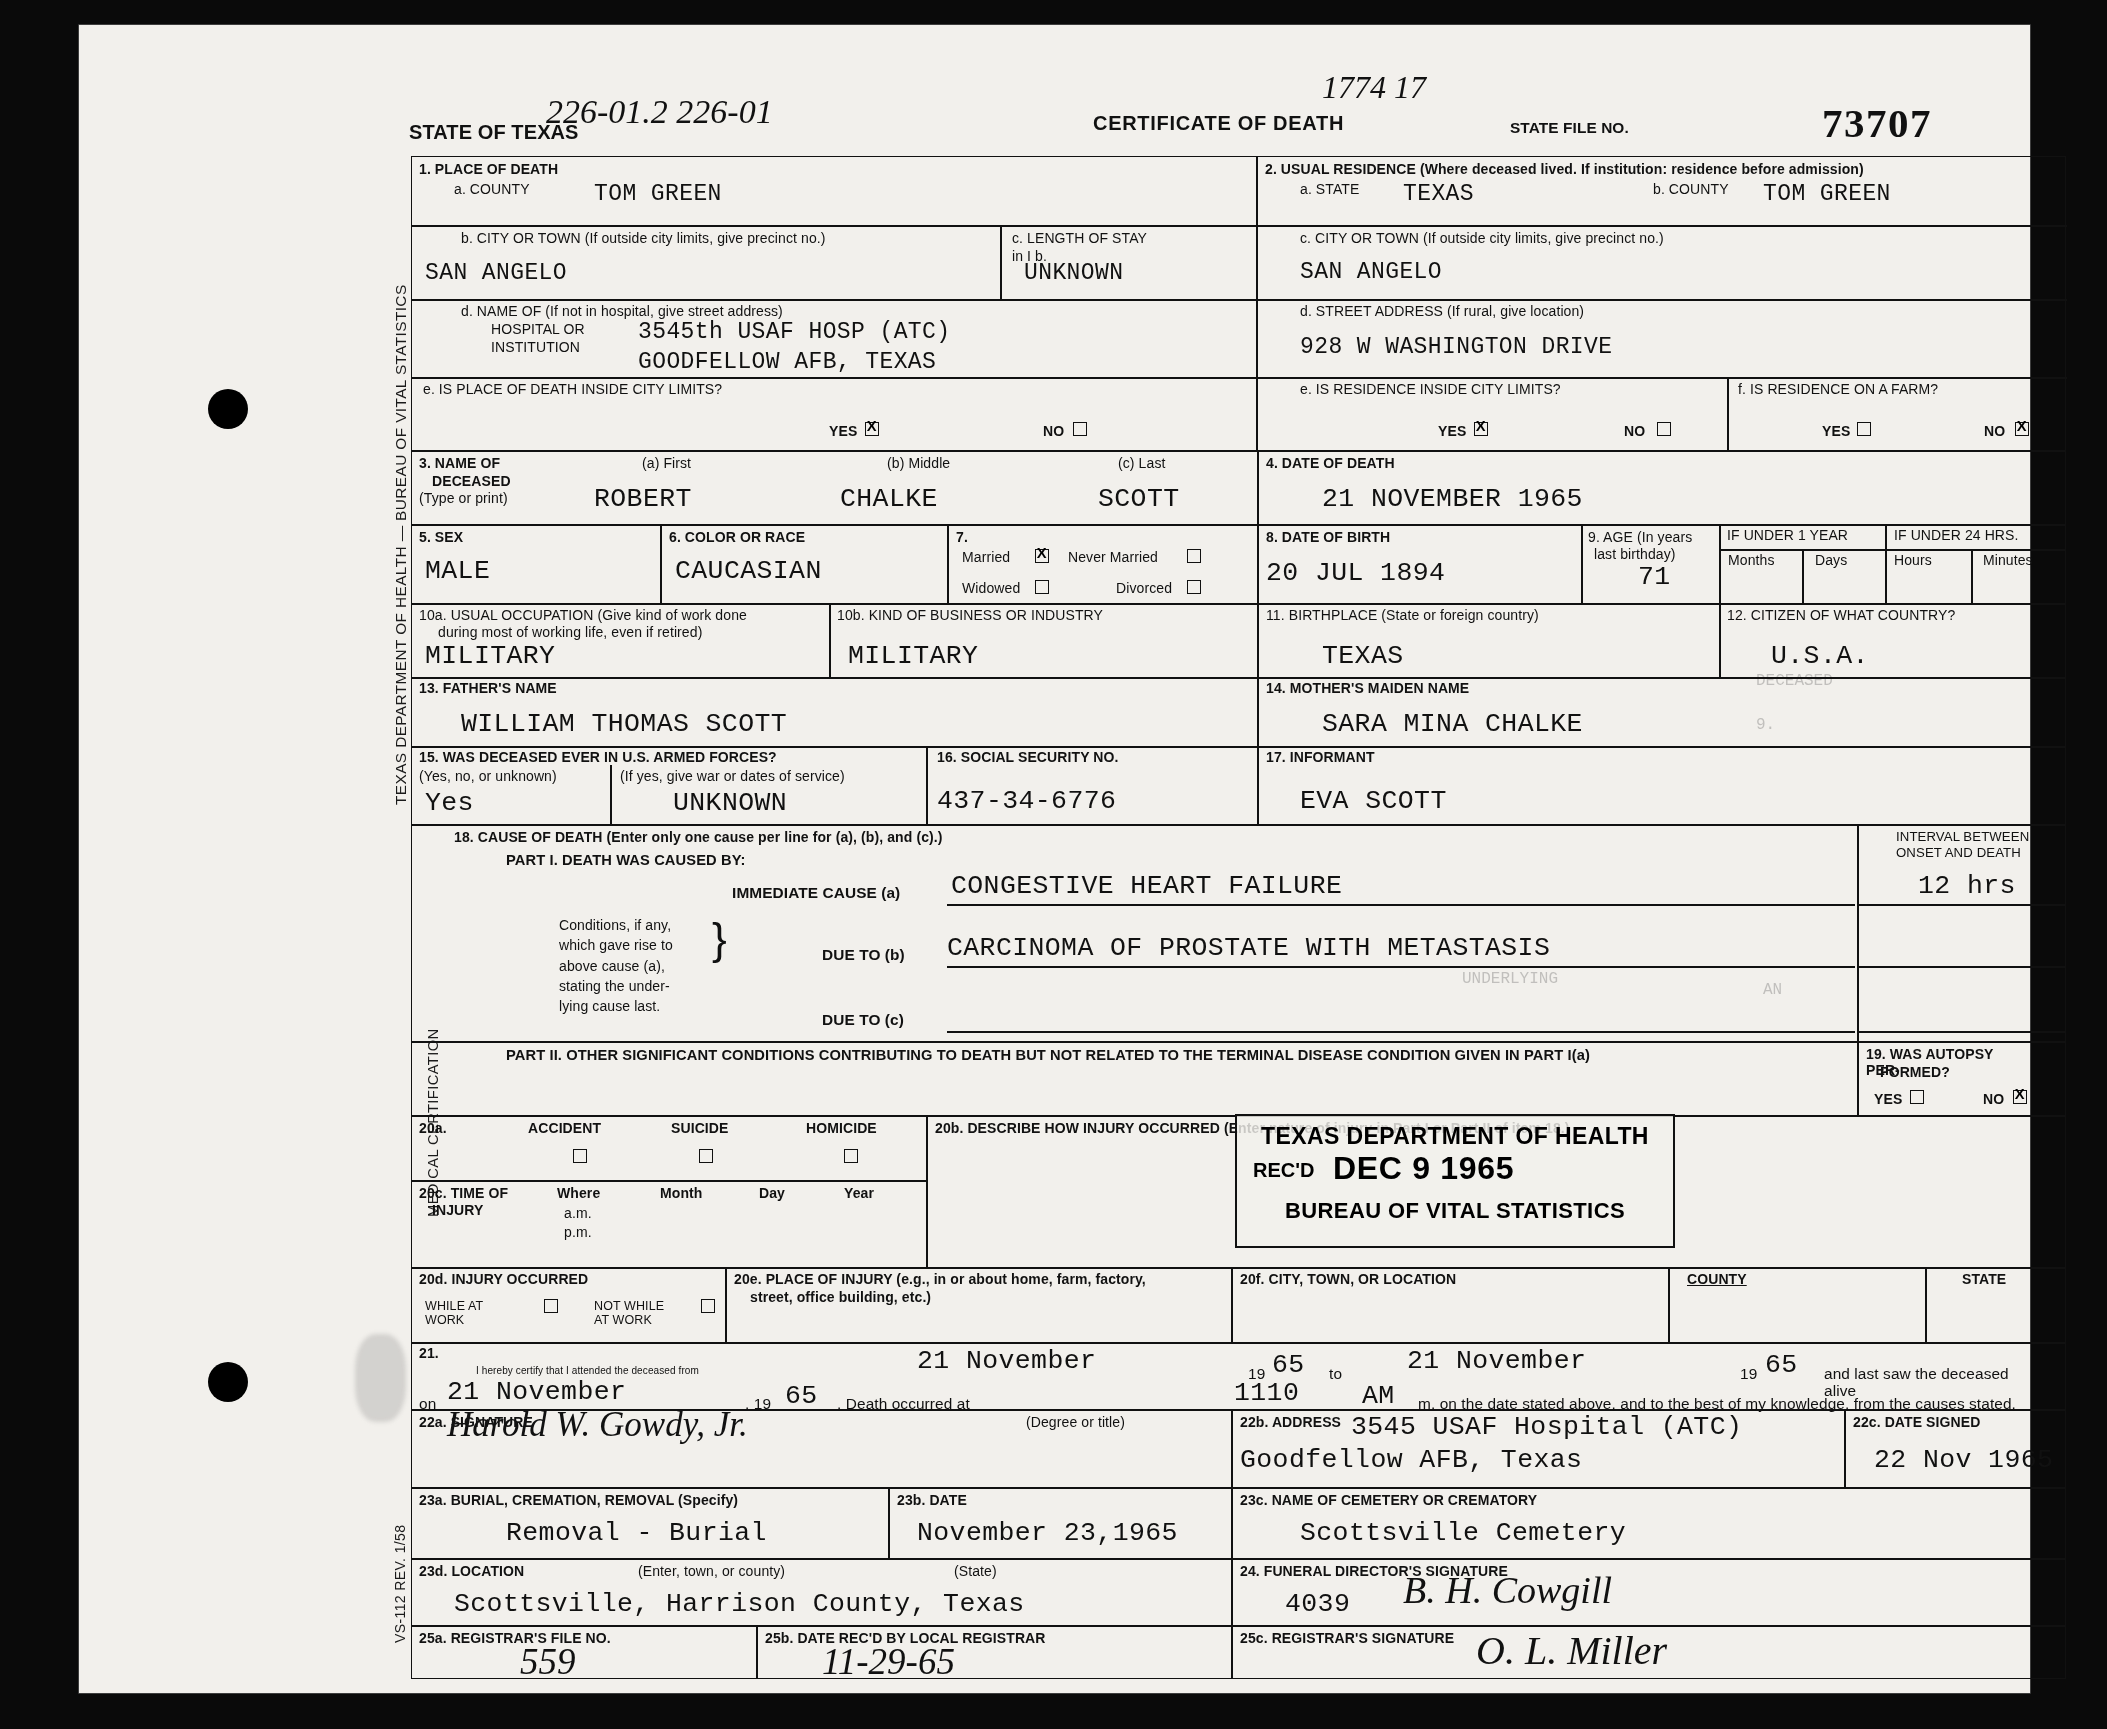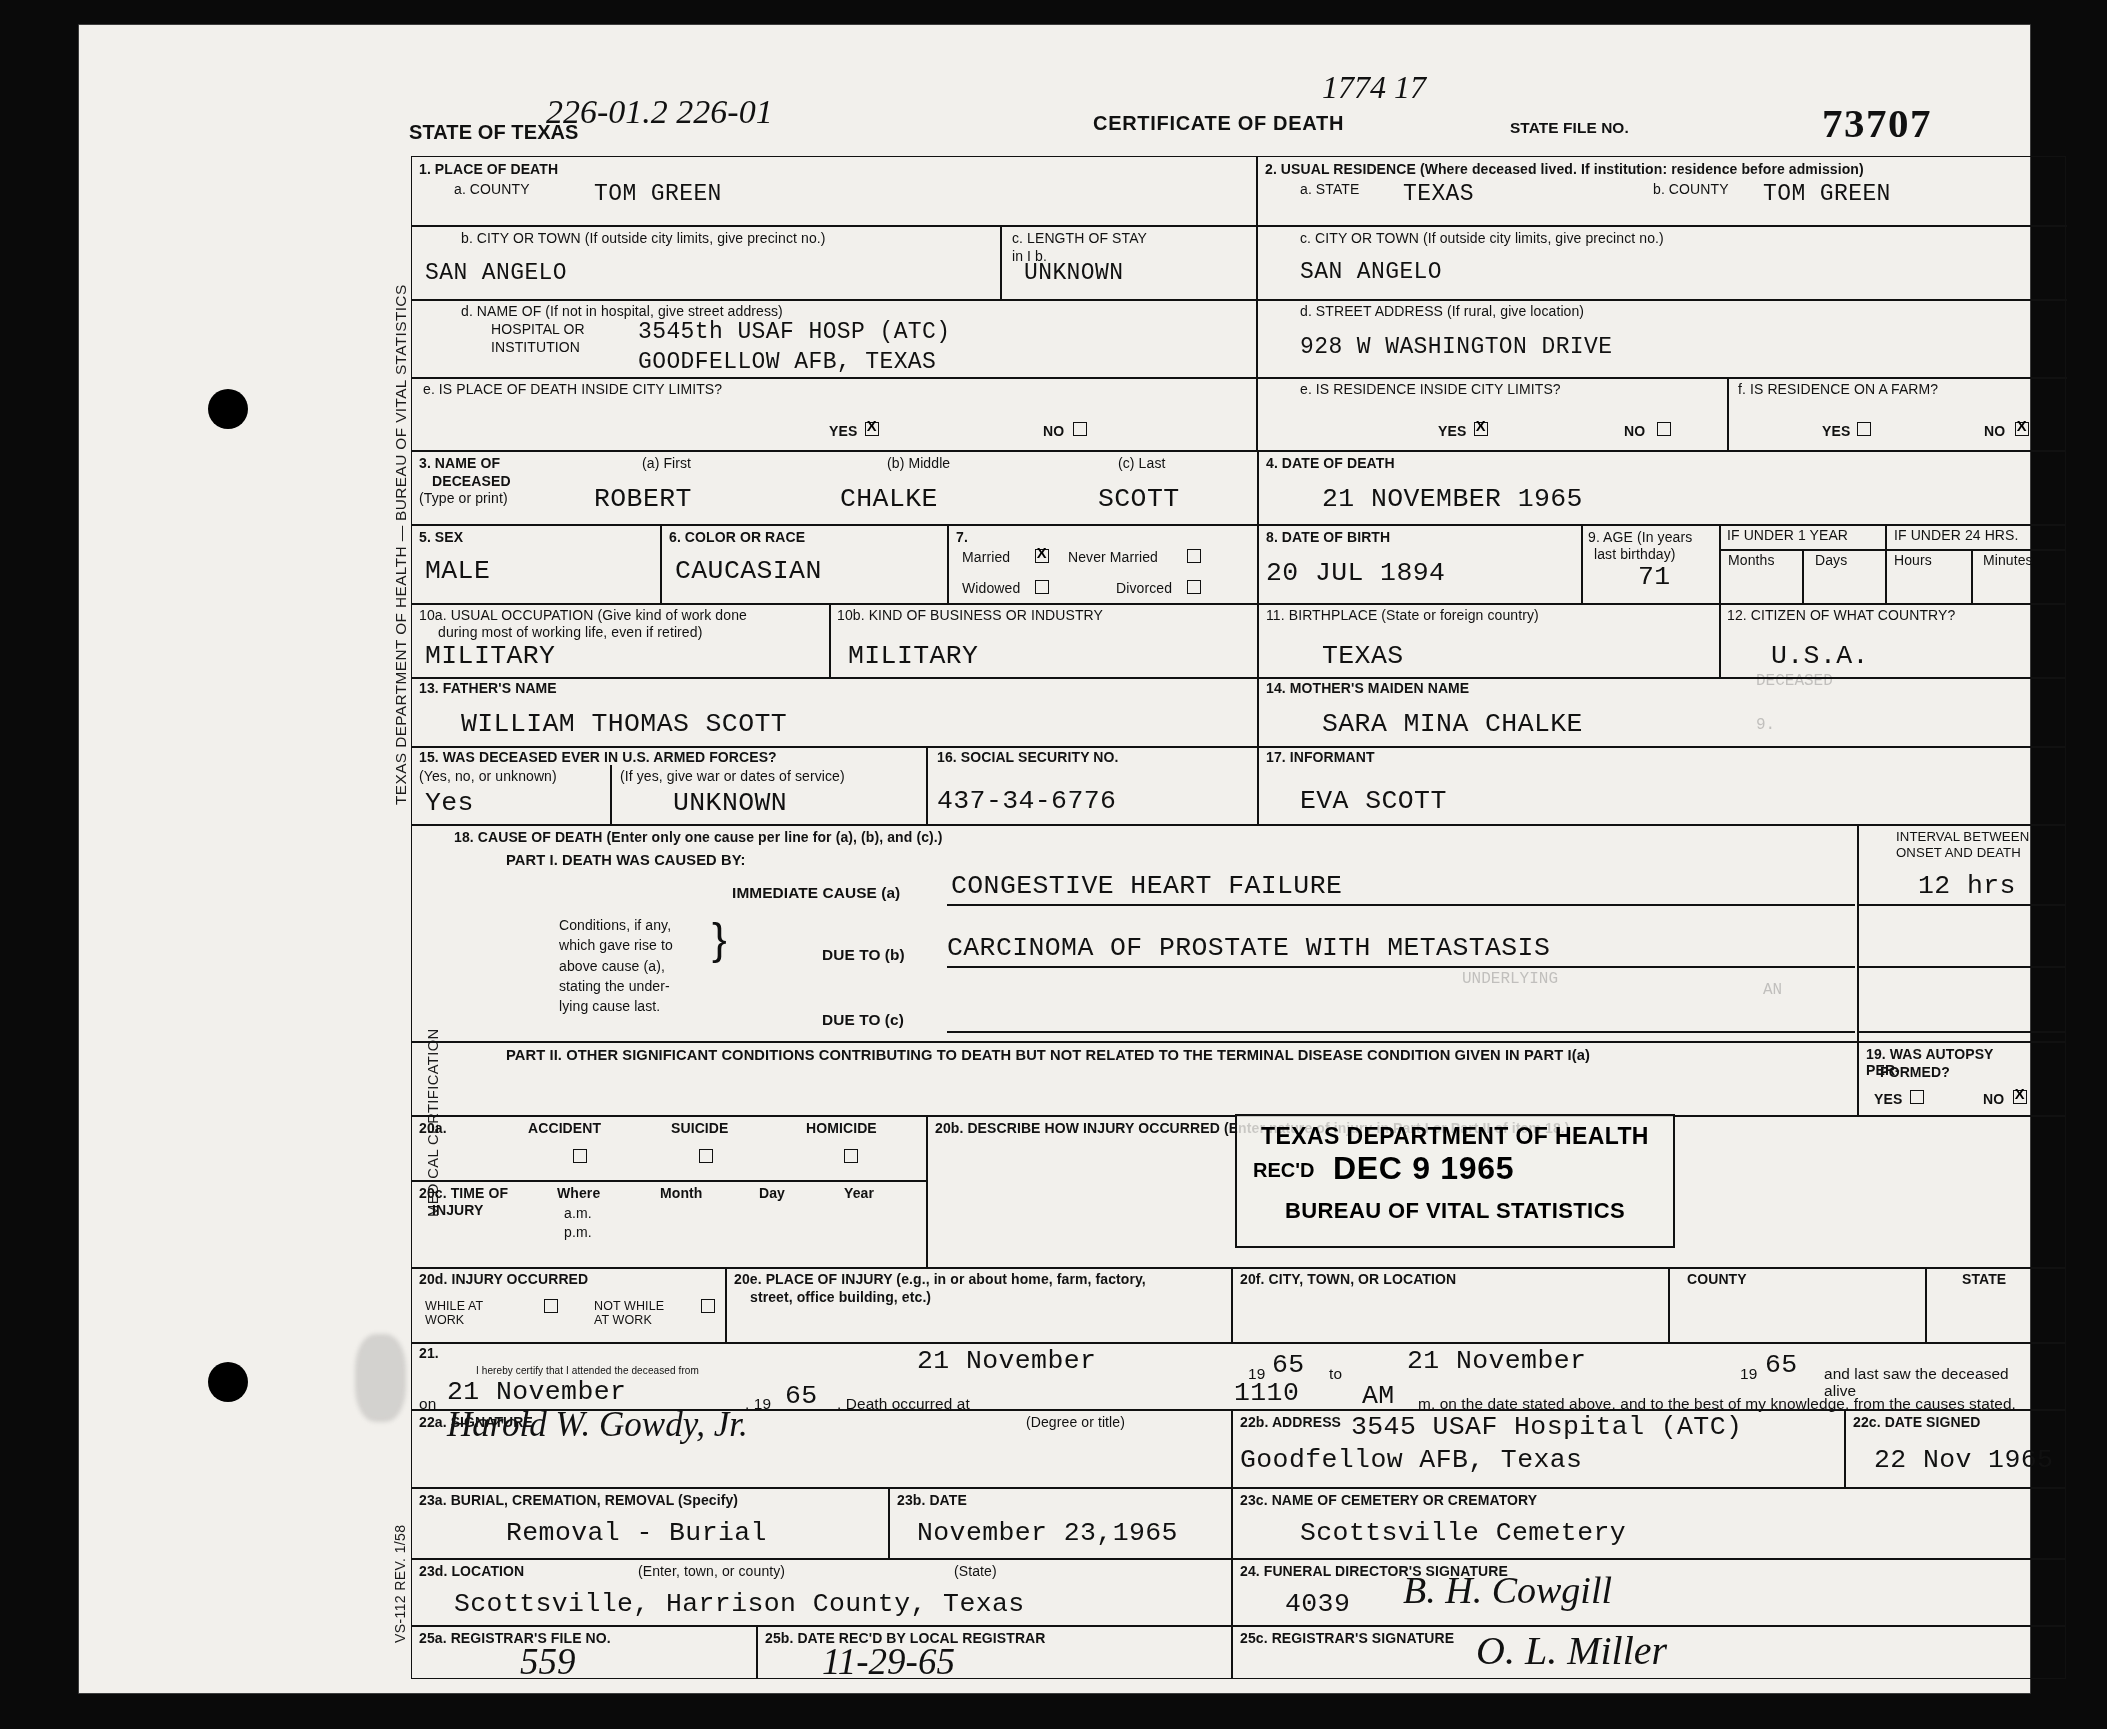--- a/index.html
+++ b/index.html
@@ -273,21 +273,21 @@
 AT WORK</div>
     <div class="box" style="left:622px;top:1274px;"></div>
 
     <div class="ln" style="left:646px;top:1242px;width:1.5px;height:76px;"></div>
     <div class="lbl b" style="left:655px;top:1247px;">20e. PLACE OF INJURY (e.g., in or about home, farm, factory,</div>
     <div class="lbl b" style="left:671px;top:1265px;">street, office building, etc.)</div>
 
     <div class="ln" style="left:1152px;top:1242px;width:1.5px;height:76px;"></div>
     <div class="lbl b" style="left:1161px;top:1247px;">20f. CITY, TOWN, OR LOCATION</div>
     <div class="ln" style="left:1589px;top:1242px;width:1.5px;height:76px;"></div>
-    <div class="lbl b" style="left:1608px;top:1247px;">COUNTY</div>
+    <div class="lbl b" style="left:1608px;top:1247px;text-decoration:underline;">COUNTY</div>
     <div class="ln" style="left:1846px;top:1242px;width:1.5px;height:76px;"></div>
     <div class="lbl b" style="left:1883px;top:1247px;">STATE</div>
 
     <div class="stamp" style="left:1156px;top:1089px;width:440px;height:134px;">
       <div class="t1">TEXAS DEPARTMENT OF HEALTH</div>
       <div class="t2">REC'D</div>
       <div class="t3">DEC 9 1965</div>
       <div class="t4">BUREAU OF VITAL STATISTICS</div>
     </div>
 

